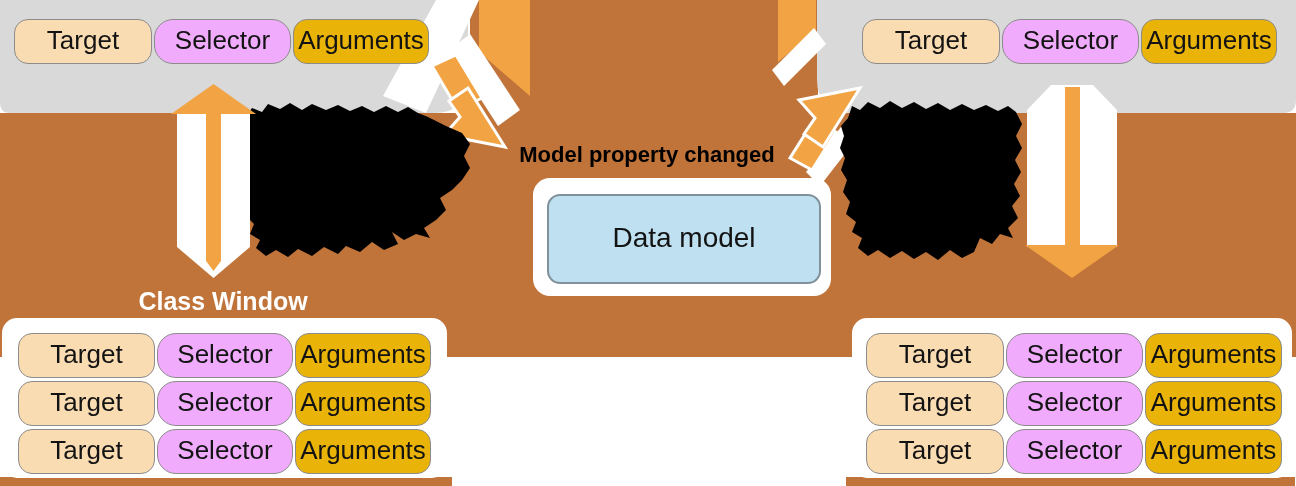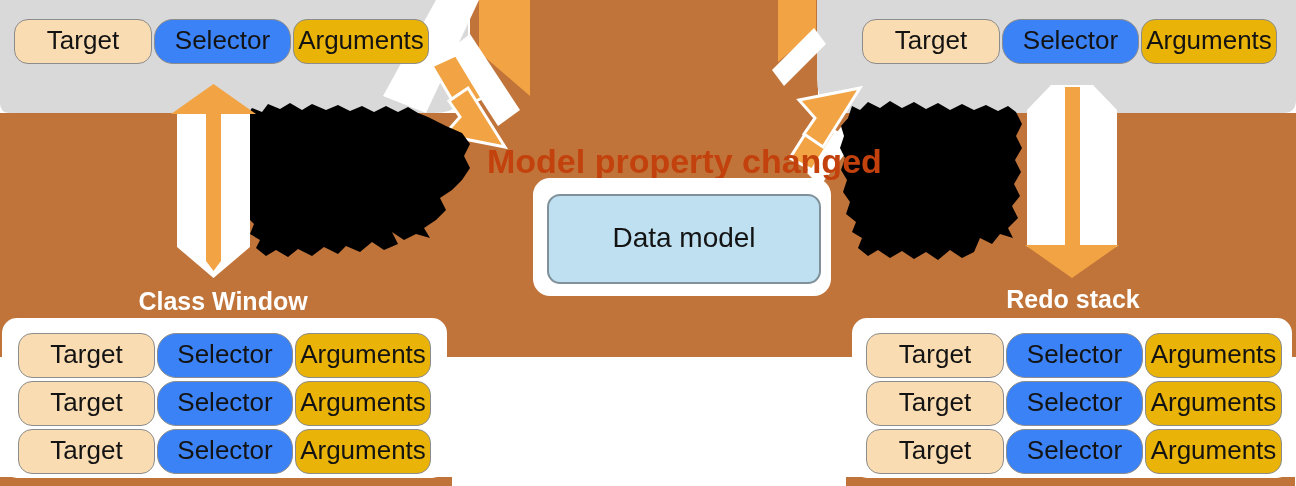--- a/index.html
+++ b/index.html
@@ -9,31 +9,31 @@
   }
   .stage svg{position:absolute;left:0;top:0;}
   .abs{position:absolute;}
   .pillrow{display:flex;gap:2px;}
   .pill{
     box-sizing:border-box;height:45px;line-height:41px;text-align:center;
     font-size:26px;color:#131313;border:1.5px solid #8c8c8c;border-radius:14px;
     white-space:nowrap;overflow:hidden;
   }
   .pill.t{background:#FADCB2;width:138px;}
-  .pill.s{background:#3b82f6;width:137px;border-radius:19px;}
+  .pill.s{background:#f0abfc;width:137px;border-radius:19px;}
   .pill.a{background:#eab308;width:136px;}
   .stackbox{
     background:#ffffff;border-radius:15px;
   }
   .stackrows{display:flex;flex-direction:column;gap:3px;padding:15px 0 0 16px;}
   .wlabel{
     color:#ffffff;font-weight:bold;font-size:25px;text-align:center;white-space:nowrap;
   }
   .heading{
-    color:#c2410c;font-weight:bold;font-size:34px;text-align:center;white-space:nowrap;
+    color:#000000;font-weight:bold;font-size:22px;text-align:center;white-space:nowrap;
   }
   .model-wrap{
     background:#ffffff;border-radius:17px;margin-left:36px;
   }
   .model-box{
     position:absolute;left:14px;top:16px;width:270px;height:86px;
     background:#BEE0F0;border:2px solid #80919B;border-radius:13px;
     font-size:28px;color:#131313;text-align:center;line-height:84px;
   }
 </style>
@@ -97,21 +97,20 @@
     <div class="pill s">Selector</div>
     <div class="pill a">Arguments</div>
   </div>
 
   <div class="abs heading" style="left:487px;top:142px;width:320px;">Model property changed</div>
   <div class="abs model-wrap" style="left:497px;top:178px;width:298px;height:118px;">
     <div class="model-box">Data model</div>
   </div>
 
   <div class="abs wlabel" style="left:73px;top:287px;width:300px;">Class Window</div>
-  <div class="abs wlabel" style="left:923px;top:285px;width:300px;">Redo stack</div>
 
   <div class="abs stackbox" style="left:2px;top:318px;width:445px;height:160px;">
     <div class="stackrows">
       <div class="pillrow">
         <div class="pill t" style="width:137px">Target</div>
         <div class="pill s" style="width:136px">Selector</div>
         <div class="pill a" style="width:136px">Arguments</div>
       </div>
       <div class="pillrow">
         <div class="pill t" style="width:137px">Target</div>

